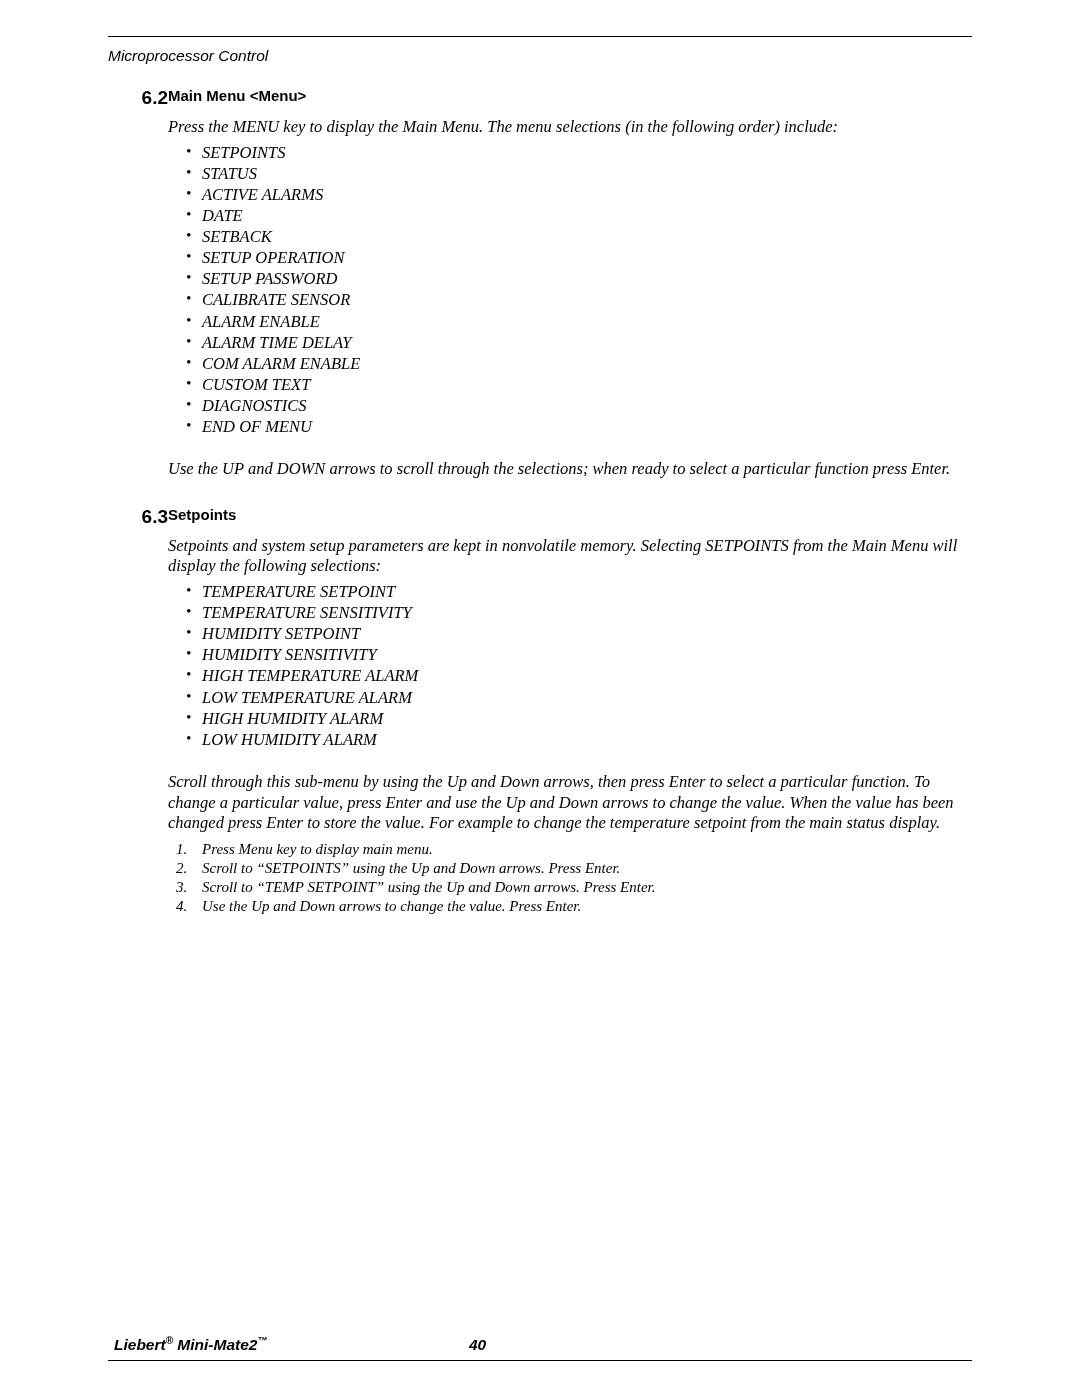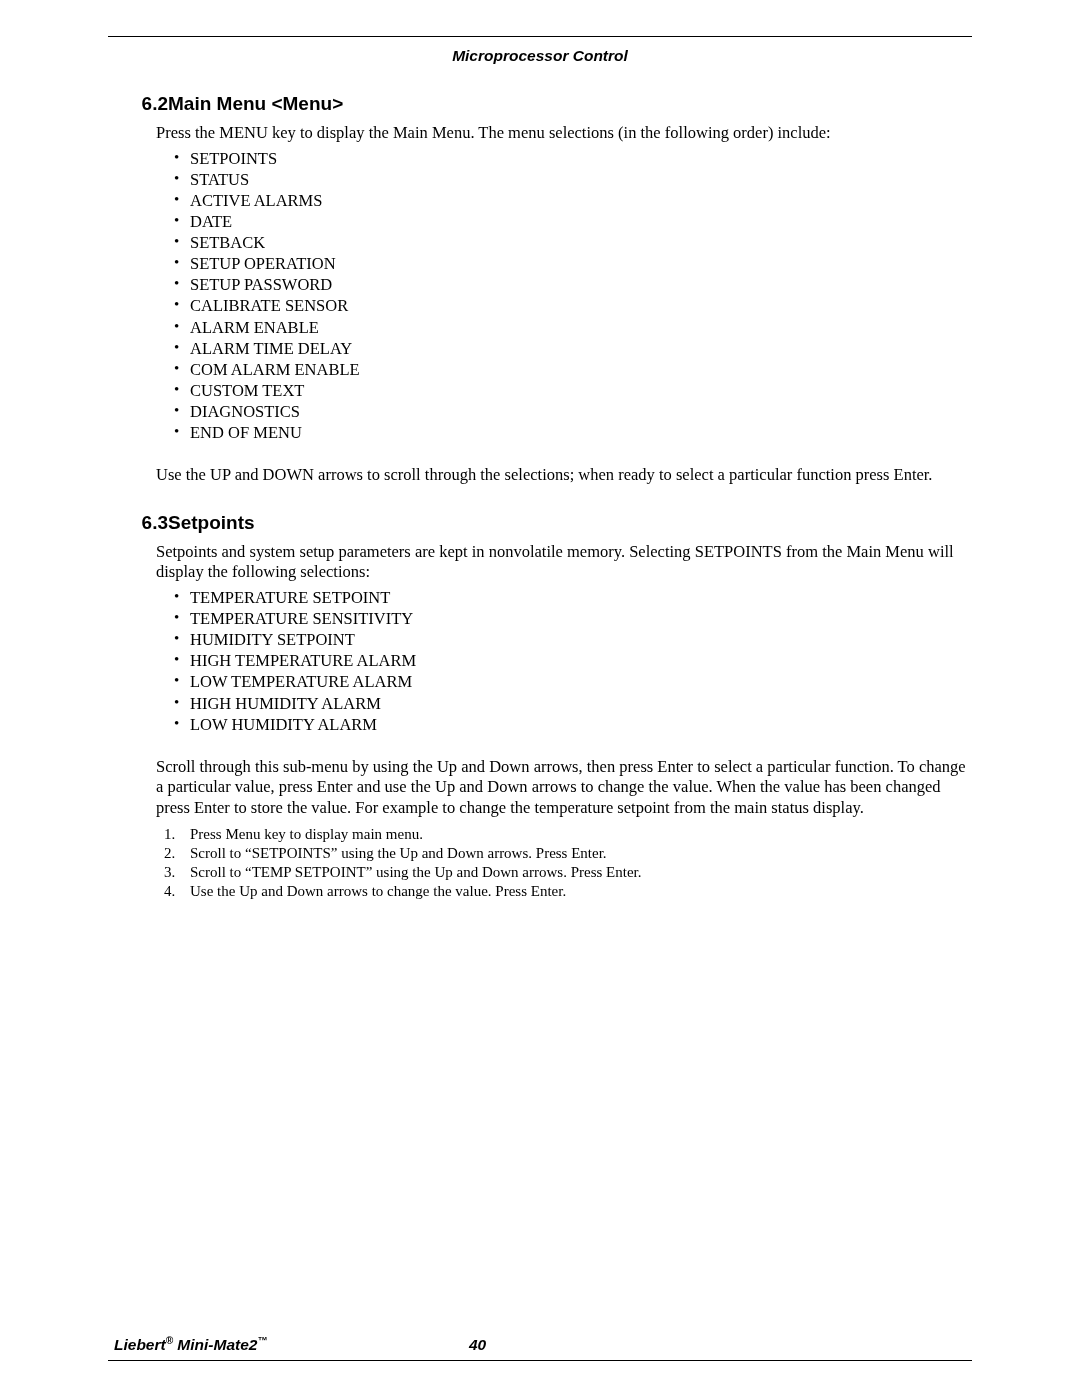--- a/index.html
+++ b/index.html
@@ -14,45 +14,46 @@
     left: 108px;
     top: 36px;
     width: 864px;
     height: 1325px;
     border-top: 1.5px solid #000;
     border-bottom: 1.5px solid #000;
     padding-top: 10px;
   }
   .running-head {
     font-family: Arial, Helvetica, sans-serif;
-    font-weight: bold;
+    font-weight: normal;
     font-style: italic;
     font-size: 15.5px;
-    text-align: center;
-    margin-bottom: 28px;
+    text-align: left;
+    margin-bottom: 22px;
   }
   .section {
     display: flex;
     margin-bottom: 6px;
   }
   .sec-num {
     font-family: Arial, Helvetica, sans-serif;
     font-weight: bold;
     font-size: 19px;
     width: 60px;
     flex-shrink: 0;
     text-align: right;
   }
   .sec-title {
     font-family: Arial, Helvetica, sans-serif;
     font-weight: bold;
-    font-size: 19px;
+    font-size: 15px;
   }
   .body-indent {
-    margin-left: 48px;
+    margin-left: 60px;
+    font-style: italic;
   }
   .para {
     font-size: 16.5px;
     line-height: 1.25;
     margin-top: 8px;
     margin-bottom: 4px;
   }
   ul.bullets {
     list-style: none;
     margin-top: 4px;
@@ -147,20 +148,21 @@
   <div class="section">
     <div class="sec-num">6.3</div>
     <div class="sec-title">Setpoints</div>
   </div>
   <div class="body-indent">
     <p class="para">Setpoints and system setup parameters are kept in nonvolatile memory. Selecting SETPOINTS from the Main Menu will display the following selections:</p>
     <ul class="bullets">
       <li>TEMPERATURE SETPOINT</li>
       <li>TEMPERATURE SENSITIVITY</li>
       <li>HUMIDITY SETPOINT</li>
+      <li>HUMIDITY SENSITIVITY</li>
       <li>HIGH TEMPERATURE ALARM</li>
       <li>LOW TEMPERATURE ALARM</li>
       <li>HIGH HUMIDITY ALARM</li>
       <li>LOW HUMIDITY ALARM</li>
     </ul>
     <div class="gap"></div>
     <p class="para">Scroll through this sub-menu by using the Up and Down arrows, then press Enter to select a particular function. To change a particular value, press Enter and use the Up and Down arrows to change the value. When the value has been changed press Enter to store the value. For example to change the temperature setpoint from the main status display.</p>
     <ol class="steps">
       <li>Press Menu key to display main menu.</li>
       <li>Scroll to “SETPOINTS” using the Up and Down arrows. Press Enter.</li>

